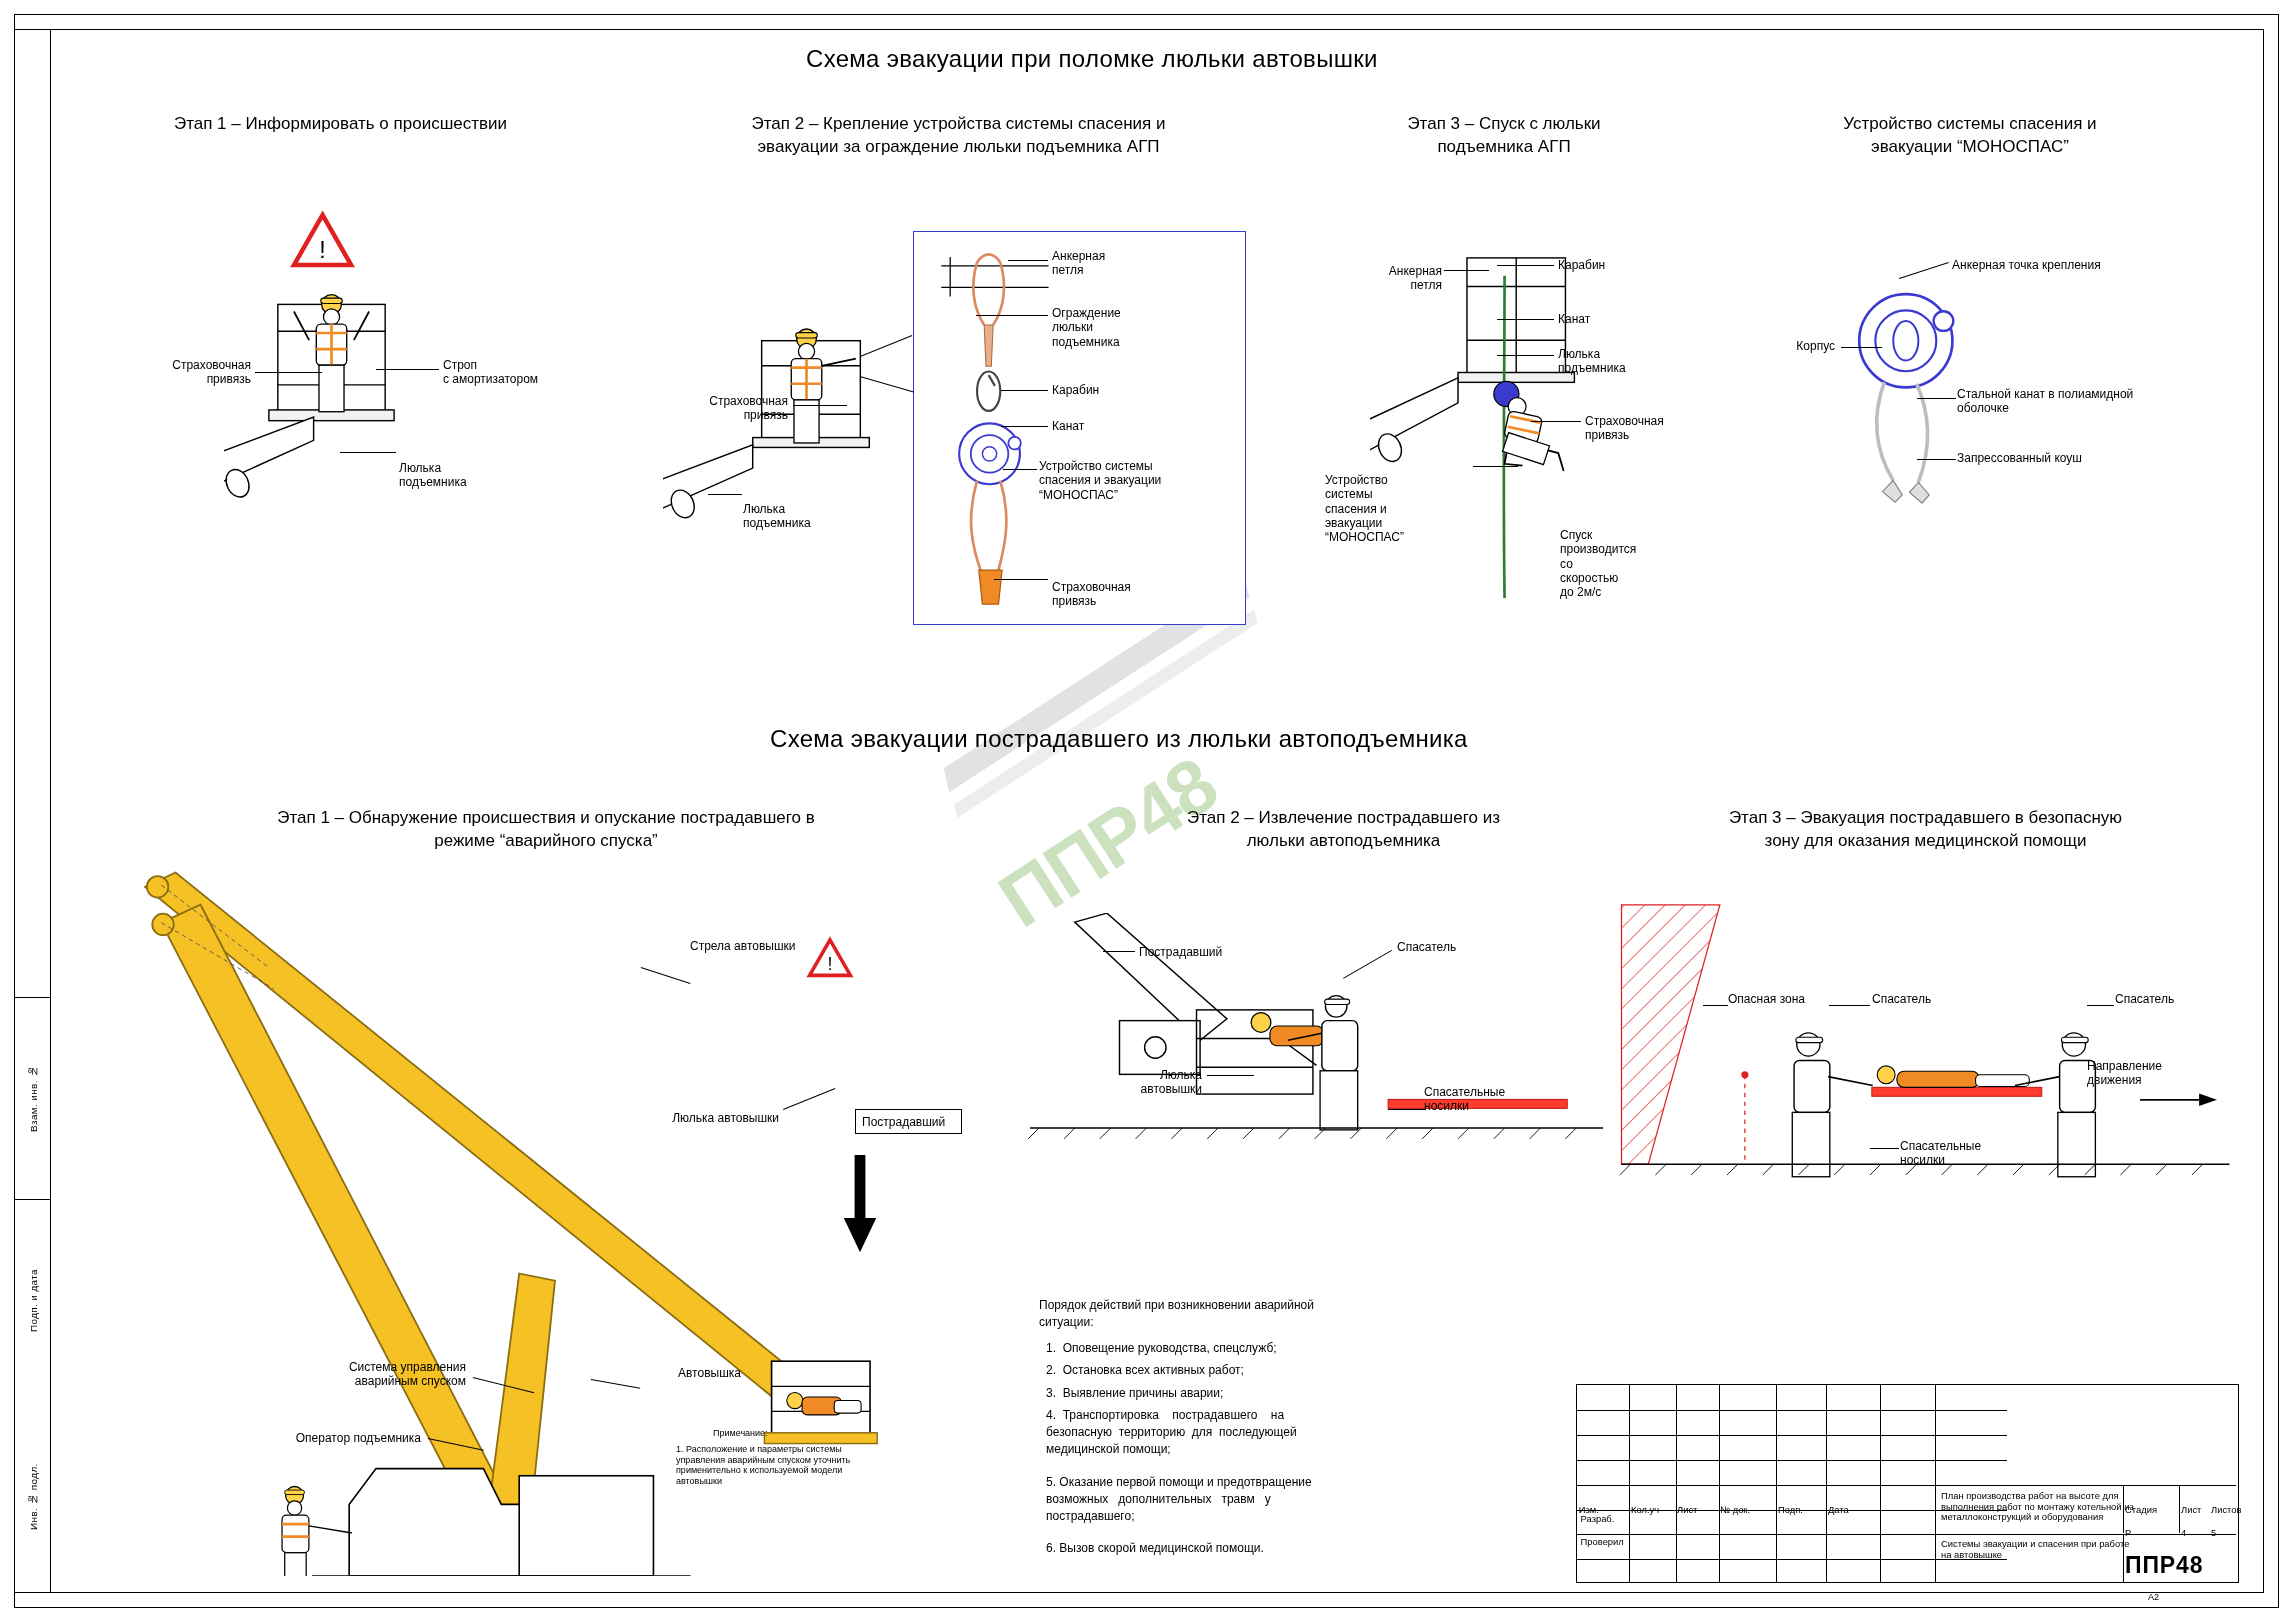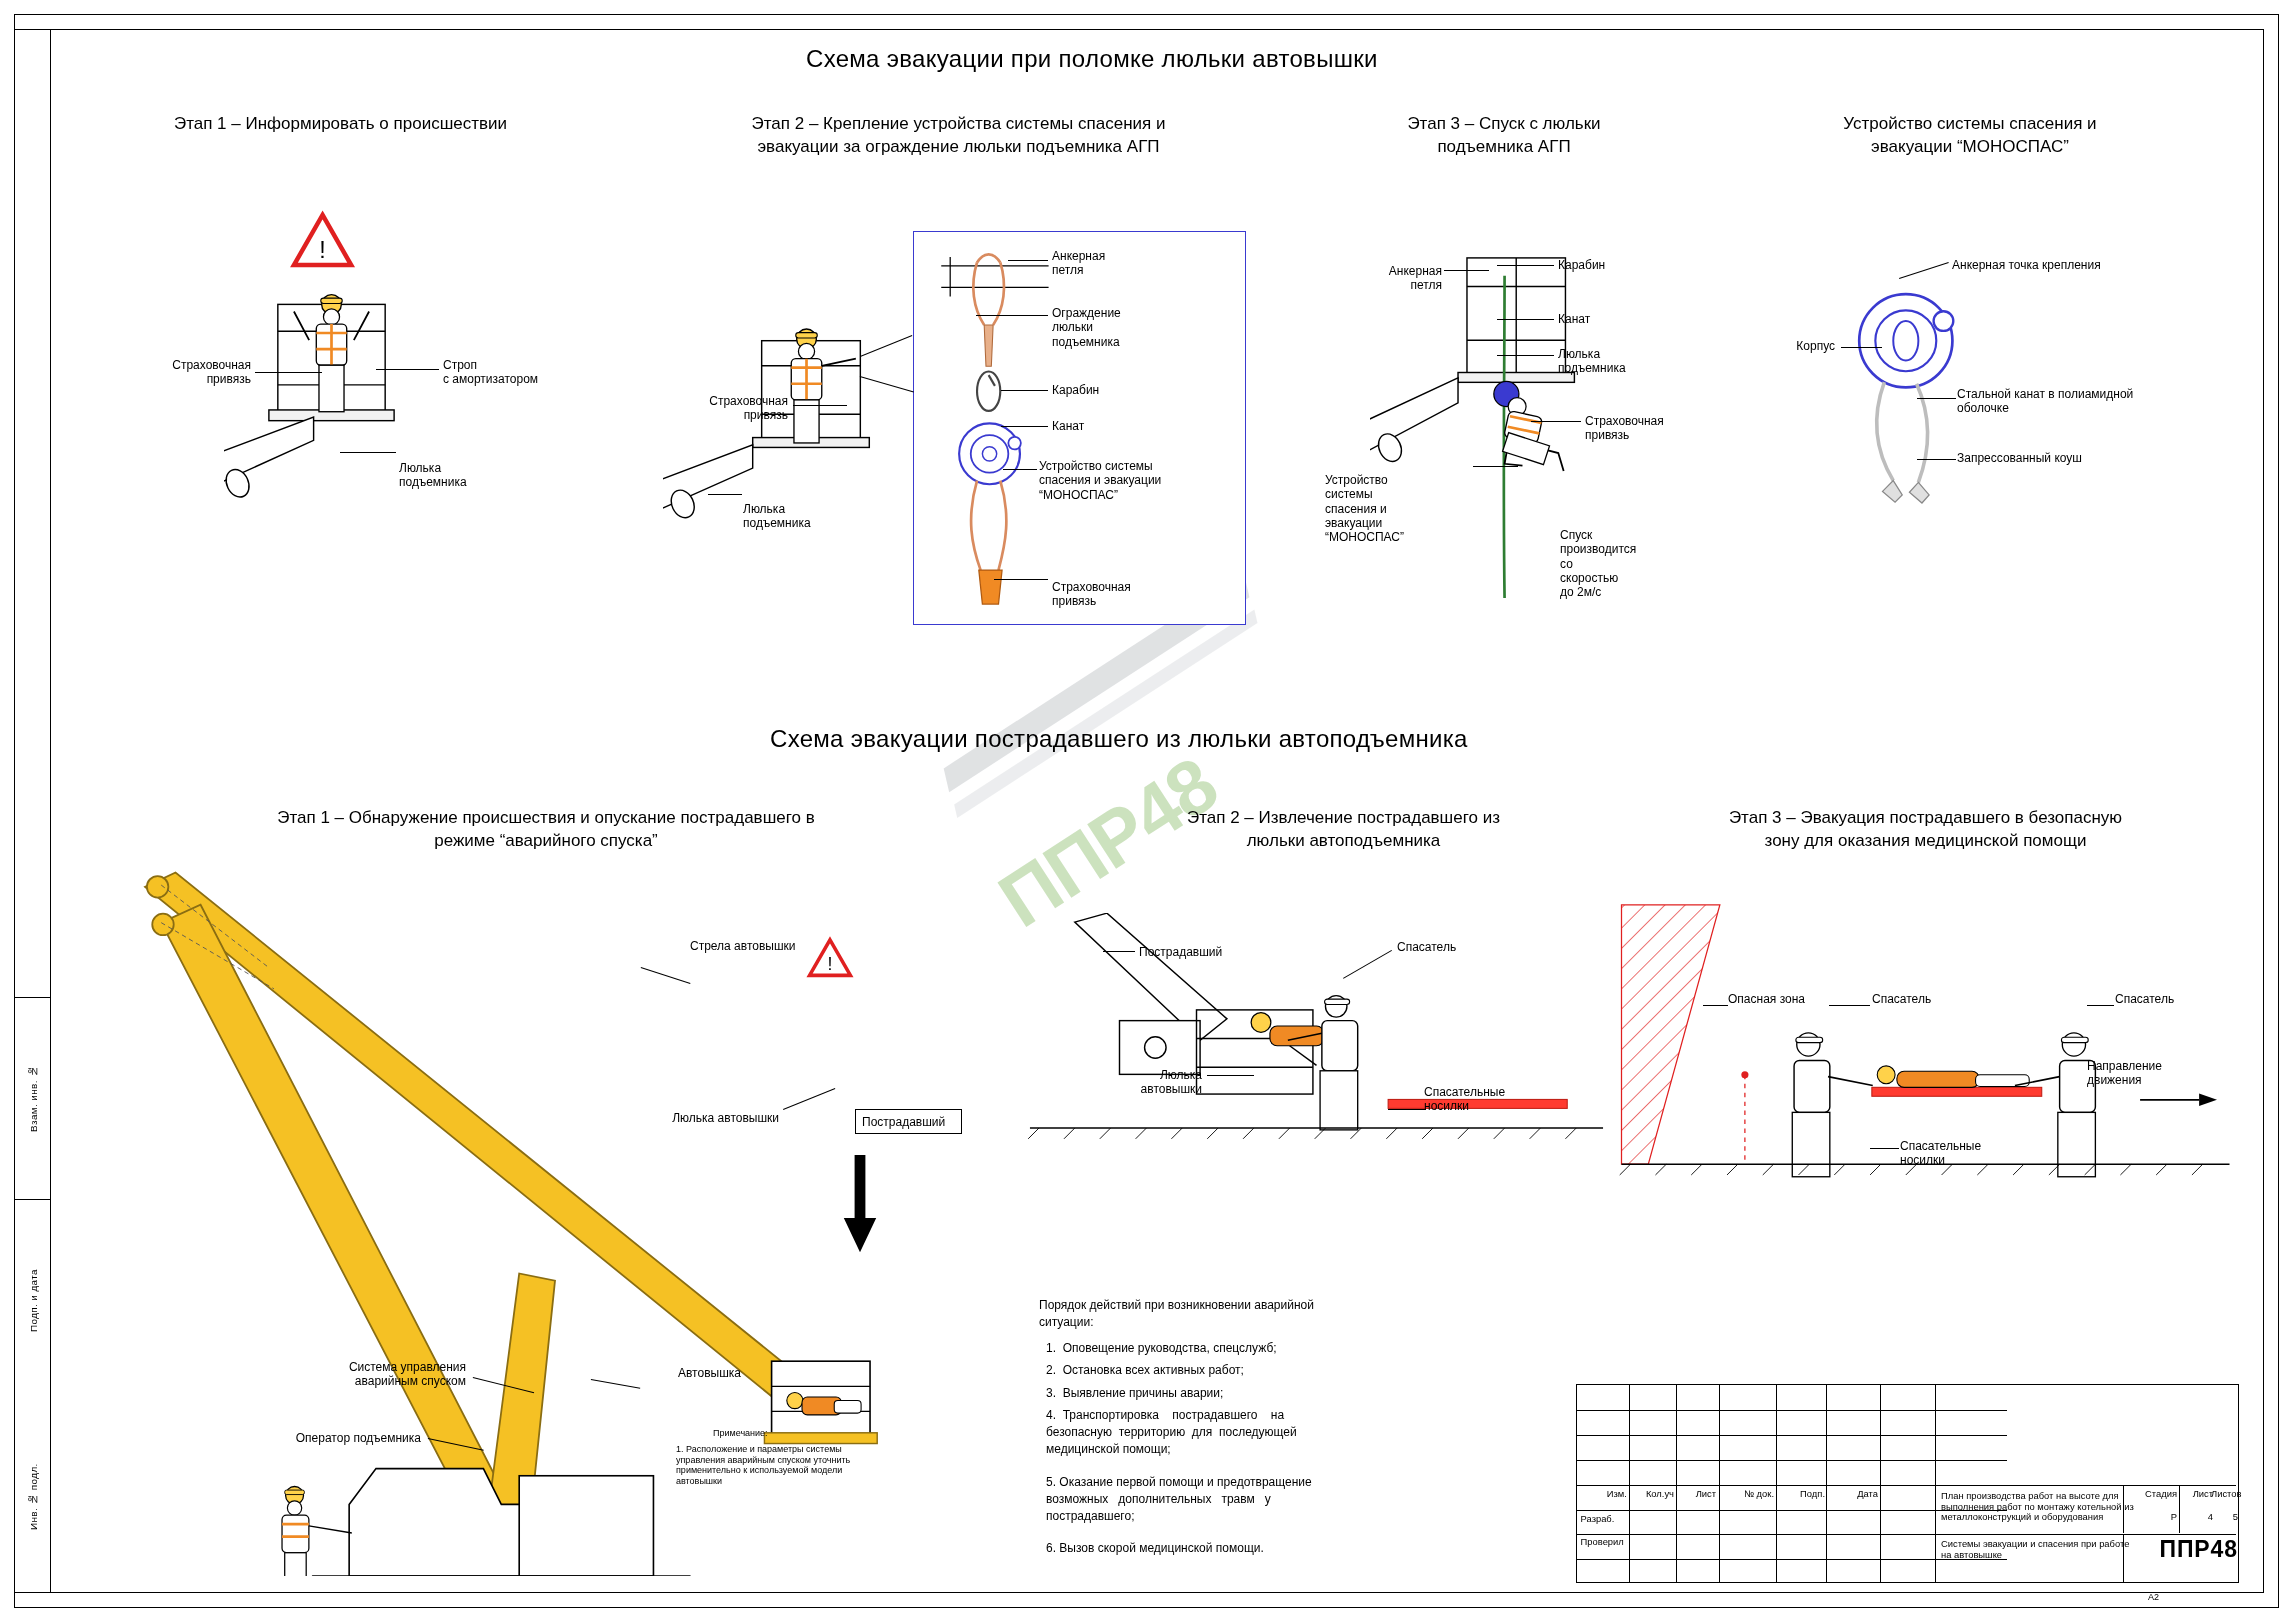--- a/index.html
+++ b/index.html
@@ -31,21 +31,21 @@
 
   
   .bx{position:absolute;border:0.9px solid #000;box-sizing:border-box;}
   .bx-blue{position:absolute;border:1.8px solid #3a3ad0;box-sizing:border-box;background:#fff;}
 
   
   .stamp{position:absolute;border:1.8px solid #000;box-sizing:border-box;background:#fff;}
   .stamp .h{position:absolute;background:#000;height:0.9px;}
   .stamp .v{position:absolute;background:#000;width:0.9px;}
   .stamp .txt{position:absolute;font-size:9.4px;color:#000;white-space:pre;line-height:10.7px;}
-  .stamp .txt.c{text-align:right;}
+  .stamp .txt.c{text-align:left;margin-top:16px;}
   .stamp .big{font-size:23px;font-weight:bold;letter-spacing:0.9px;}
 
   
   .wm{position:absolute;left:967px;top:627px;width:385px;height:322px;opacity:.30;
       transform:rotate(-33deg);transform-origin:50% 50%;pointer-events:none;}
   .wm .wmtxt{position:absolute;left:0;top:134px;font-size:77px;font-weight:bold;color:#5aa02c;letter-spacing:-1.8px;}
   .wm .wmbar{position:absolute;left:18px;top:27px;width:358px;height:23px;background:#9aa0a6;transform:skewX(-20deg);}
   .wm .wmbar2{position:absolute;left:9px;top:63px;width:358px;height:12.5px;background:#c3c7cb;transform:skewX(-20deg);}
 
   

